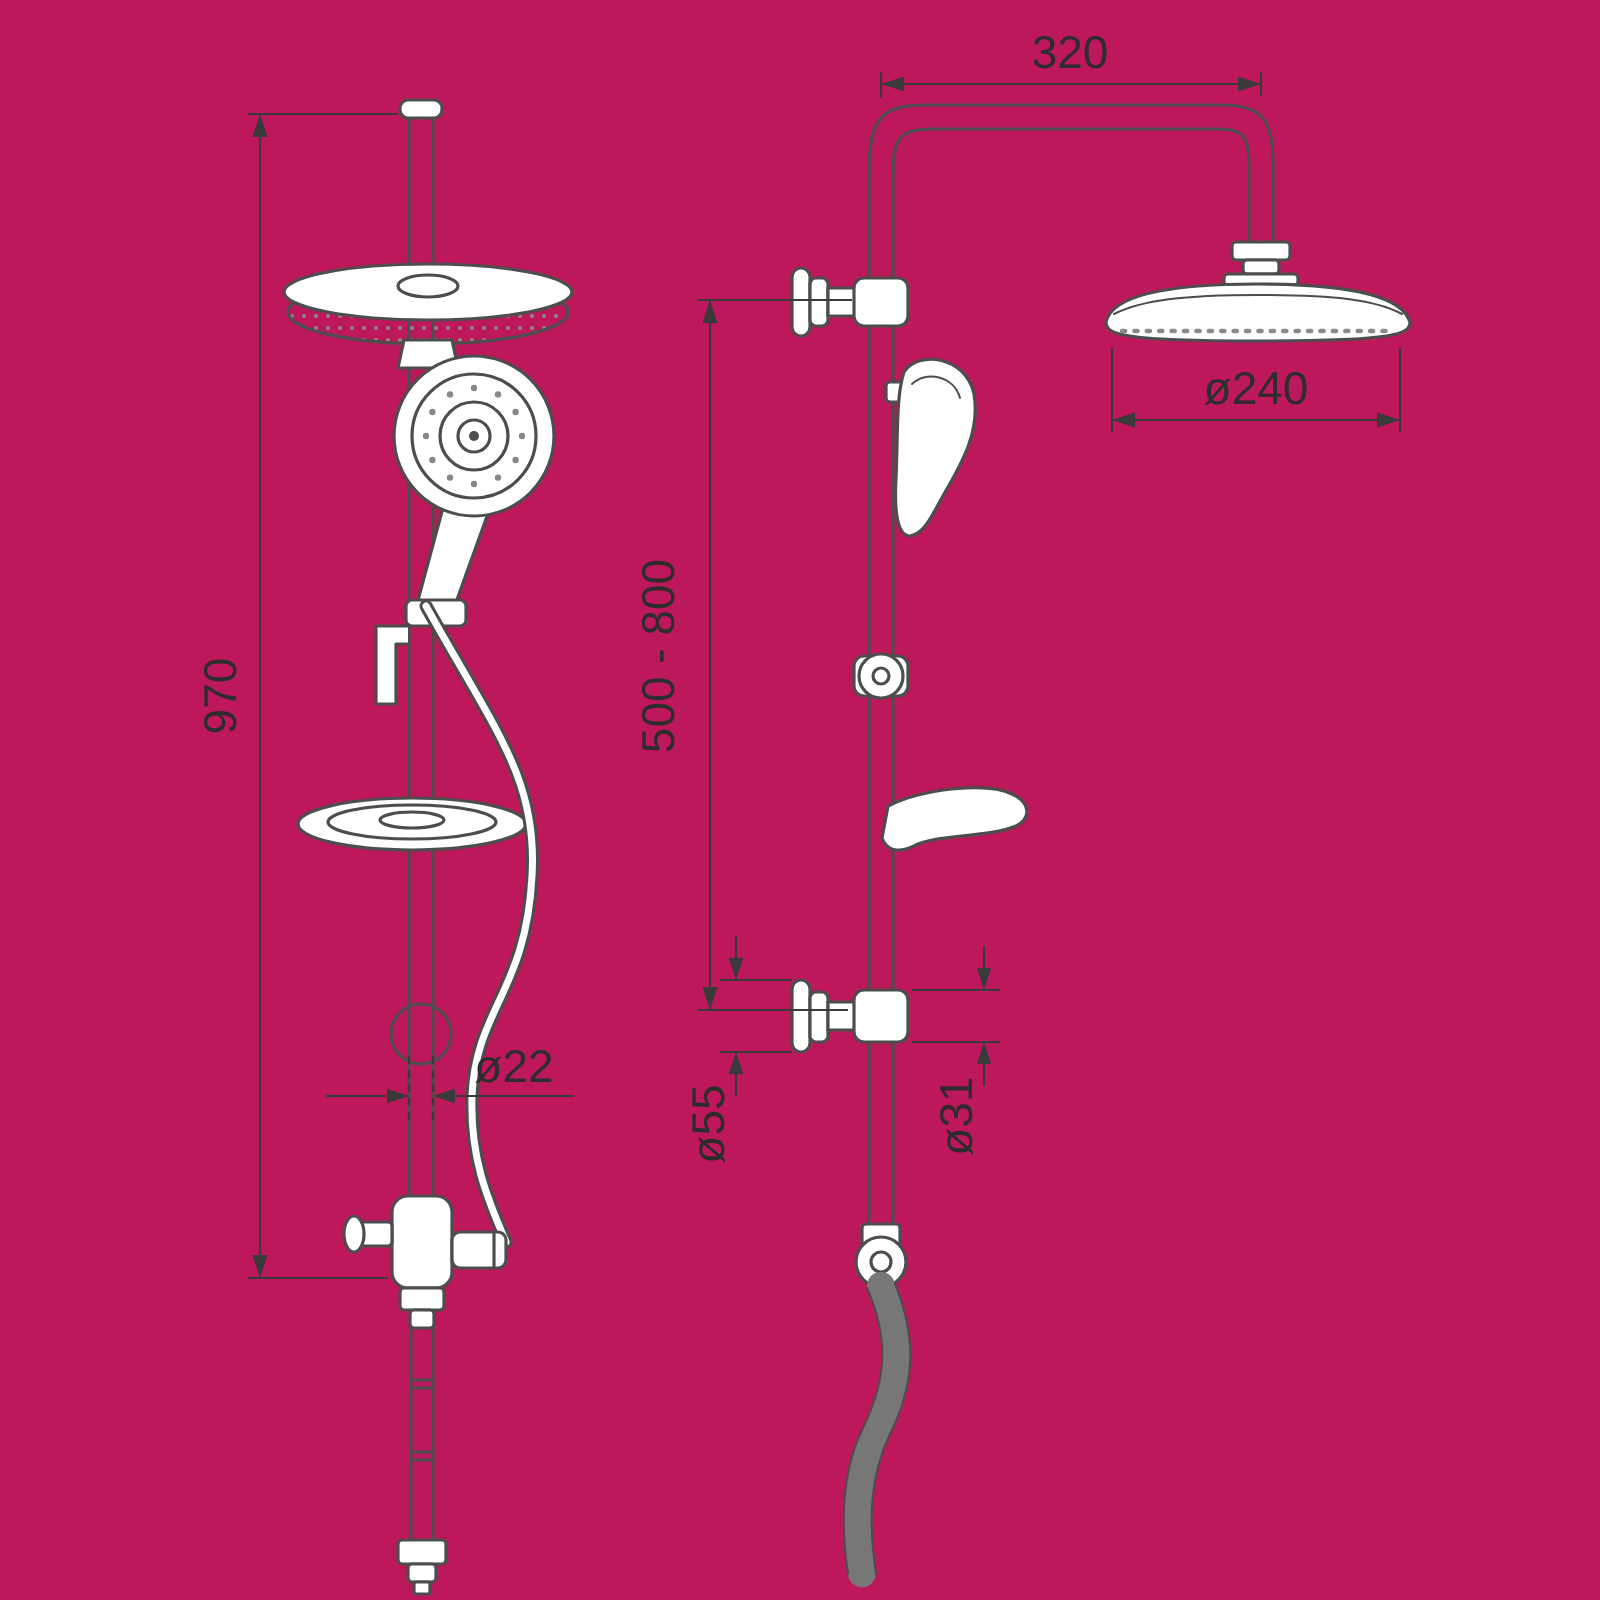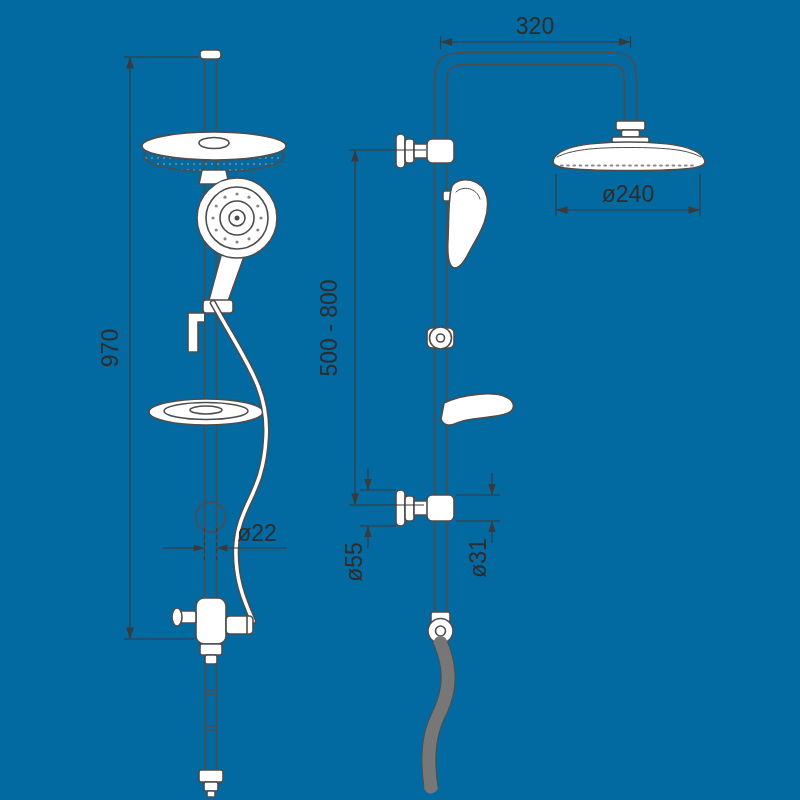--- a/index.html
+++ b/index.html
@@ -1,17 +1,17 @@
 <!DOCTYPE html>
 <html><head>
 <meta charset="utf-8">
 <style>
   html,body{margin:0;padding:0;background:#ffffff;}
   .canvas{
-    width:800px;height:800px;background:#0369a1;position:relative;
+    width:800px;height:800px;background:#be185d;position:relative;
     font-family:"Liberation Sans", sans-serif;
   }
   figure{margin:0;}
   svg text{
     font-family:"Liberation Sans", sans-serif;
     font-size:23px;
     fill:#2d2d2d;
   }
   .view{stroke:#4d4d4d;stroke-width:1.6;fill:none;stroke-linecap:round;stroke-linejoin:round;}
   .dims{stroke:#3a3a3a;stroke-width:1.1;fill:none;}

